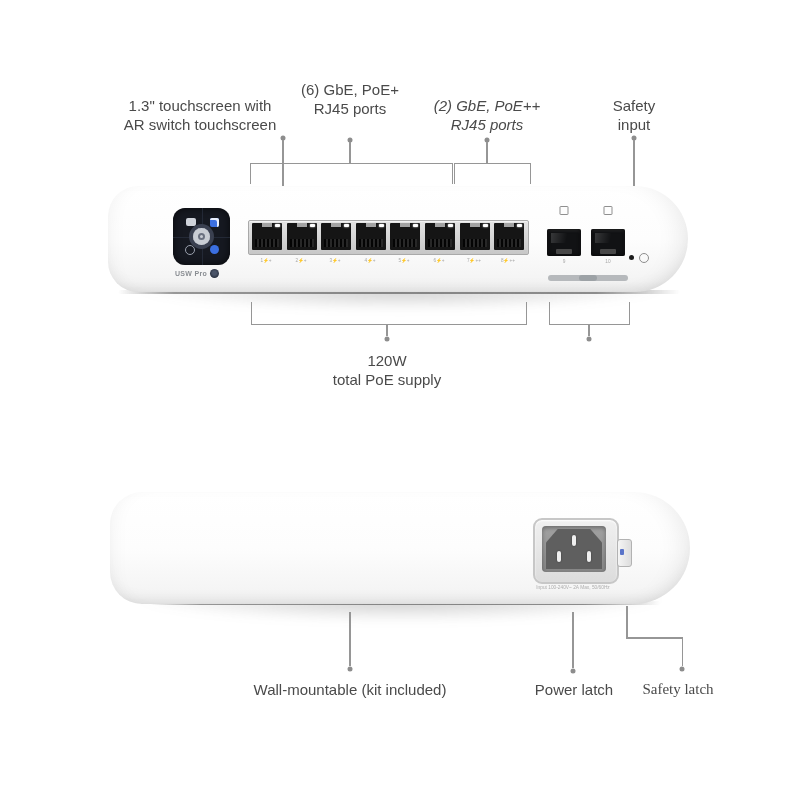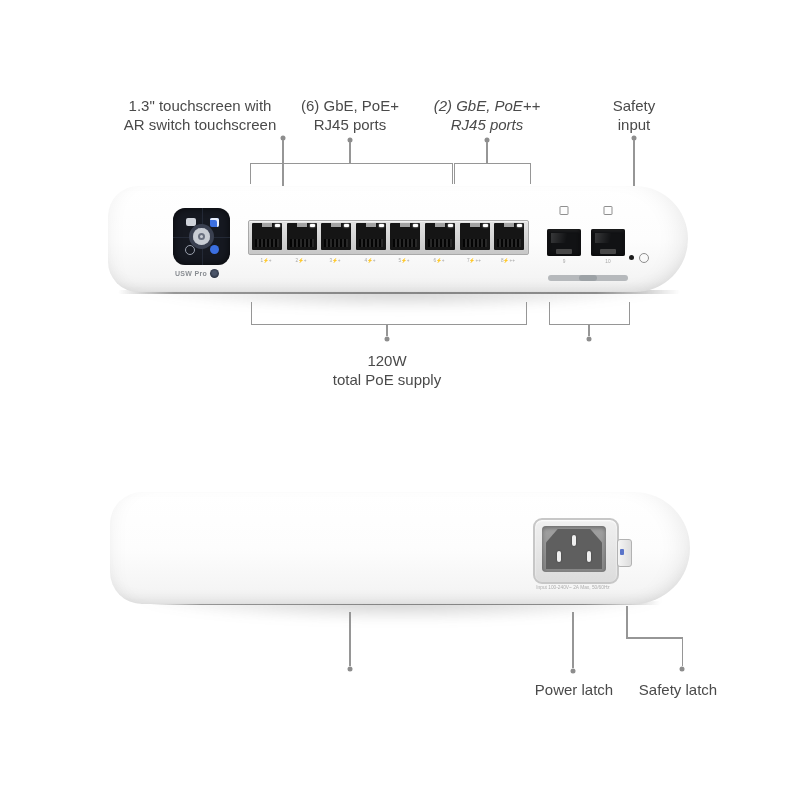--- a/index.html
+++ b/index.html
@@ -73,21 +73,21 @@
 </style>
 </head>
 <body>
 
 <div class="stage">
 
   <div class="lbl" style="left:200px;top:96px;">
     <div>1.3" touchscreen with</div>
     <div>AR switch touchscreen</div>
   </div>
-  <div class="lbl" style="left:350px;top:96px;">
+  <div class="lbl" style="left:350px;top:80px;">
     <div>(6) GbE, PoE+</div>
     <div>RJ45 ports</div>
   </div>
   <div class="lbl" style="left:487px;top:96px;font-style:italic;">
     <div>(2) GbE, PoE++</div>
     <div>RJ45 ports</div>
   </div>
   <div class="lbl" style="left:634px;top:96px;">
     <div>Safety</div>
     <div>input</div>
@@ -201,24 +201,25 @@
           <div class="pin" style="left:41px;top:22px;"></div>
         </div>
       </div>
     </div>
     <div class="latch"></div>
     <div class="spec">Input 100-240V~ 2A Max, 50/60Hz</div>
   </div>
 
   <div class="v" style="left:349px;top:612px;height:54px;"></div>
   <div class="dot" style="left:350px;top:669px;"></div>
+  <div class="lbl" style="left:350px;top:680px;">Wall-mountable (kit included)</div>
 
   <div class="v" style="left:572px;top:612px;height:56px;"></div>
   <div class="dot" style="left:573px;top:671px;"></div>
   <div class="lbl" style="left:574px;top:680px;">Power latch</div>
 
   <div class="v" style="left:626px;top:606px;height:32px;"></div>
   <div class="hseg" style="left:626px;top:637px;width:57px;"></div>
   <div class="v" style="left:681.5px;top:638px;height:28px;"></div>
   <div class="dot" style="left:682px;top:669px;"></div>
-  <div class="lbl" style="left:678px;top:680px;">Safety latch</div>
+  <div class="lbl" style="left:678px;top:680px;font-family:Liberation Serif, serif;">Safety latch</div>
 
 </div>
 
 </body></html>

